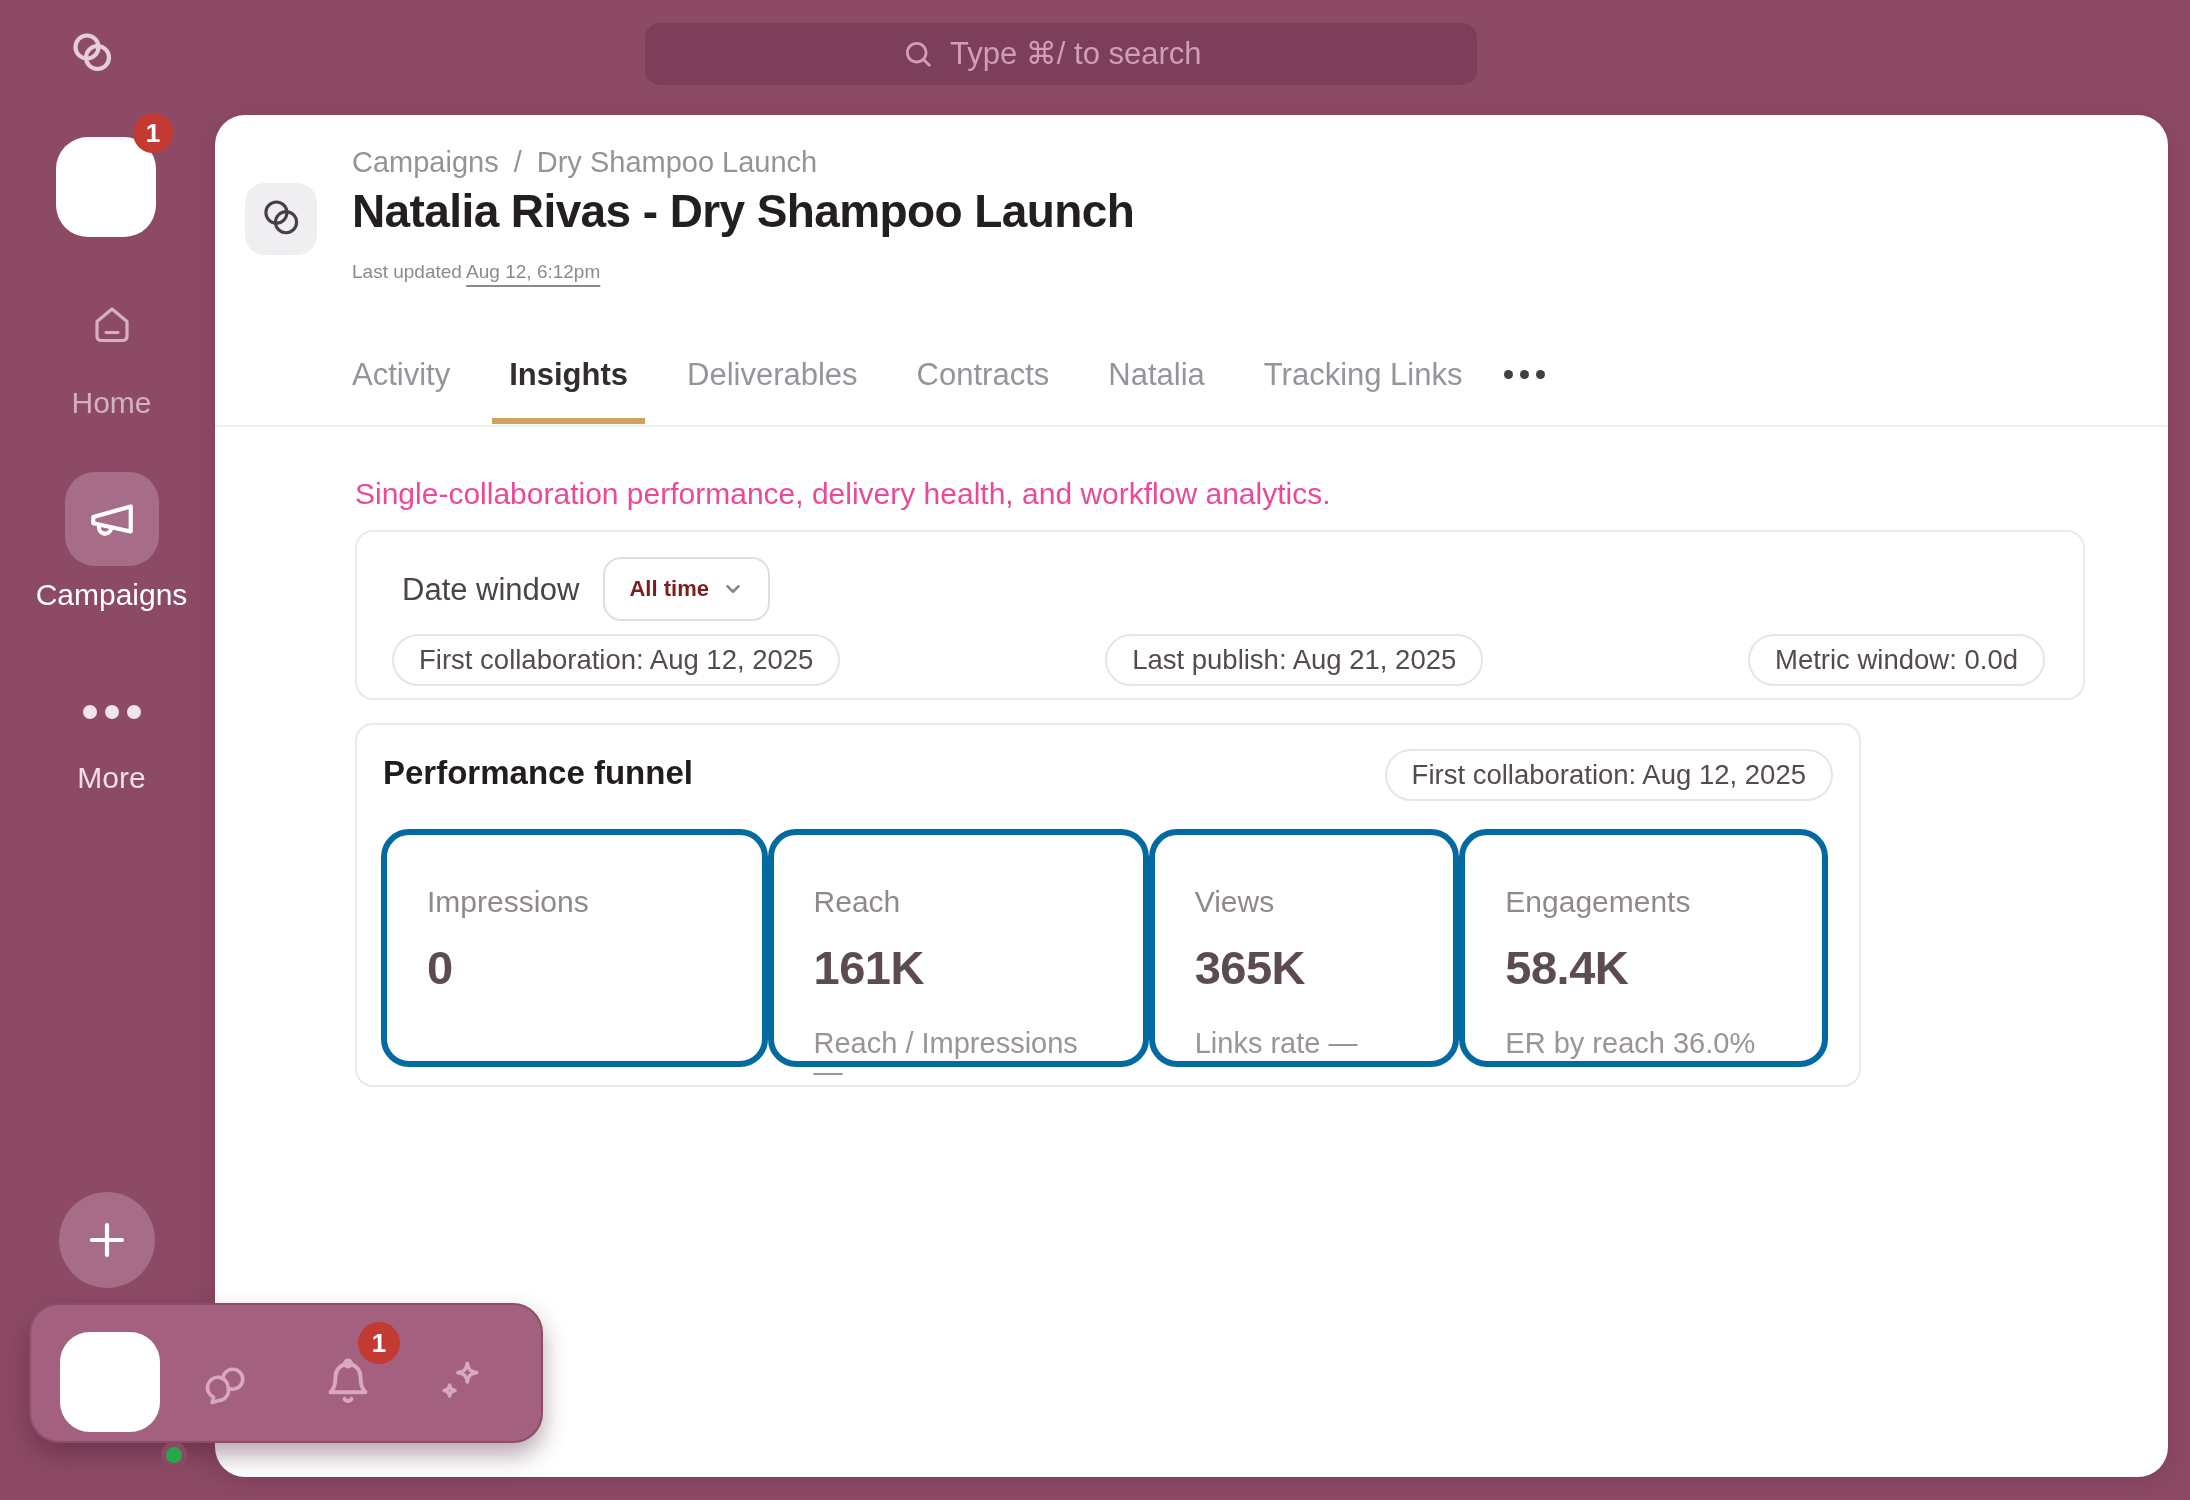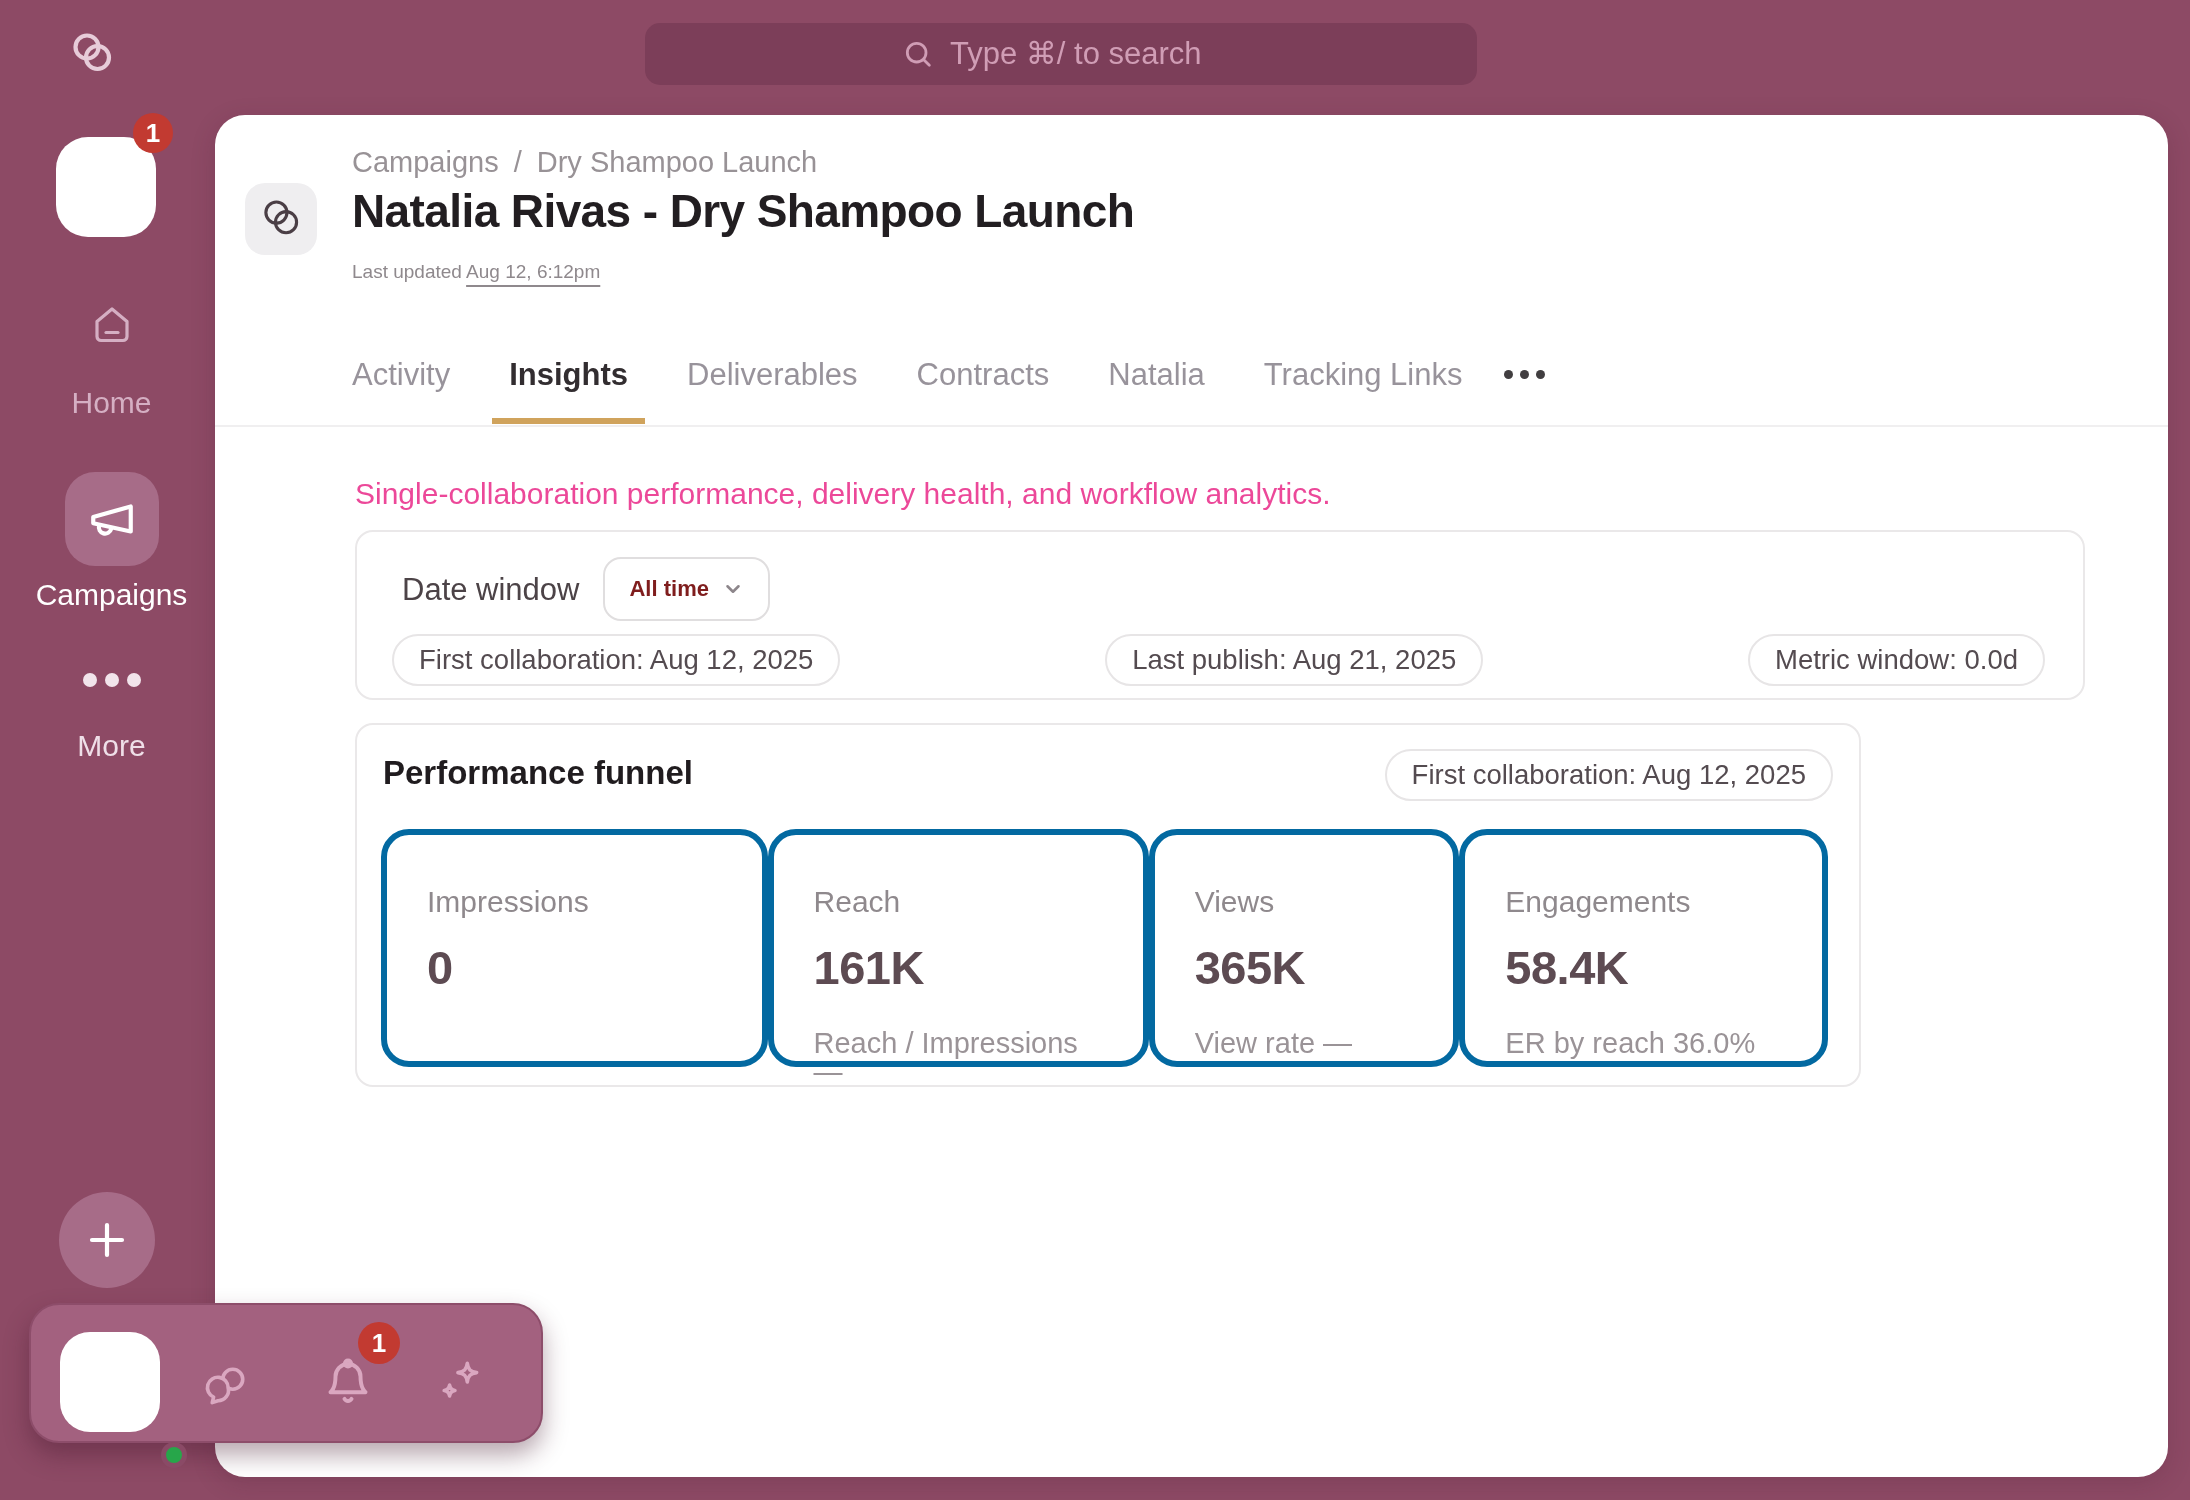--- a/index.html
+++ b/index.html
@@ -25,21 +25,21 @@
   .side-avatar-badge { left:77px; top:-24px; }
   .nav-item { position:absolute; left:0; width:215px; display:flex; flex-direction:column; align-items:center;padding-left:8px; }
   .nav-home { top:303px; }
   .nav-label { margin-top:41px; font-size:30px; color:#d5afc3; line-height:1; }
   .nav-campaigns { top:472px; }
   .camp-tile {
     width:94px; height:94px; border-radius:30px; background:#a76c88;
     display:flex; align-items:center; justify-content:center;
   }
   .camp-label { margin-top:14px; font-size:30px; color:#ffffff; line-height:1; }
-  .nav-more { top:672px; }
+  .nav-more { top:704px; }
   .dots { display:flex; gap:8px; align-items:center; height:16px; }
   .dots i { width:14px; height:14px; border-radius:50%; background:#f2e4eb; }
   .more-label { margin-top:43px; font-size:30px; color:#efdfe8; line-height:1; }
   .plus-btn {
     position:absolute; left:59px; top:1192px; width:96px; height:96px; border-radius:50%;
     background:#a76c88; display:flex; align-items:center; justify-content:center; cursor:pointer;
   }
 
   
   .searchbar {
@@ -272,21 +272,21 @@
         <span class="m-sub"></span>
       </div>
       <div class="metric m-reach">
         <span class="m-label">Reach</span>
         <span class="m-value">161K</span>
         <span class="m-sub">Reach / Impressions —</span>
       </div>
       <div class="metric m-views">
         <span class="m-label">Views</span>
         <span class="m-value">365K</span>
-        <span class="m-sub">View rate —</span>
+        <span class="m-sub">Links rate —</span>
       </div>
       <div class="metric m-engagements">
         <span class="m-label">Engagements</span>
         <span class="m-value">58.4K</span>
         <span class="m-sub">ER by reach 36.0%</span>
       </div>
     </div>
   </div>
 </div>
 

